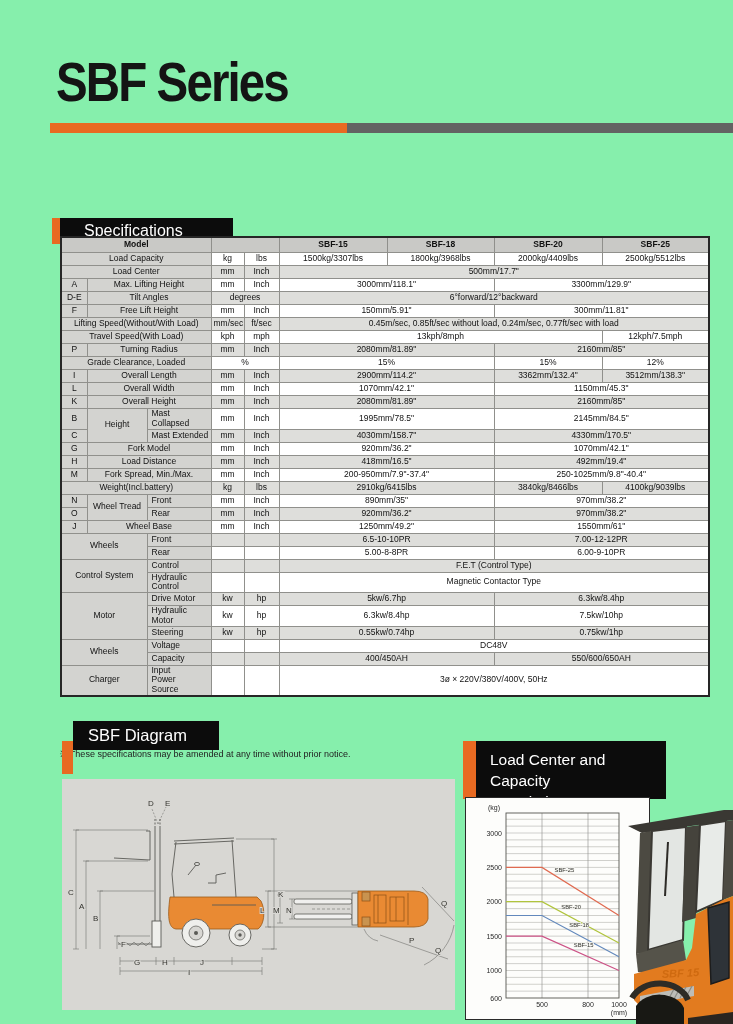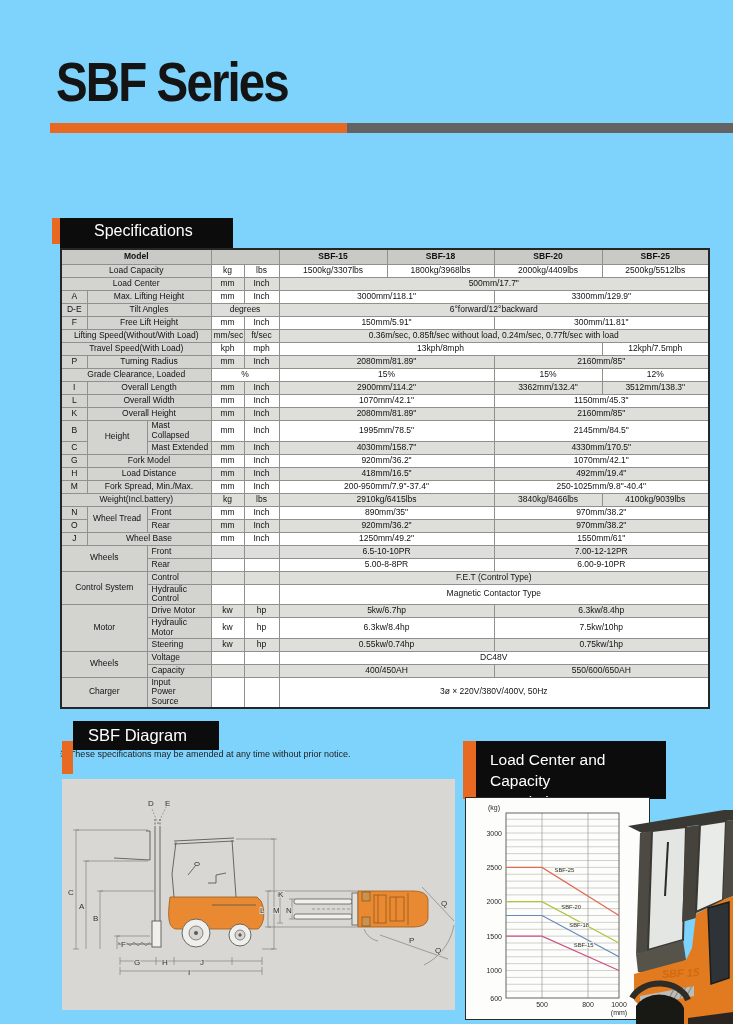--- a/index.html
+++ b/index.html
@@ -1,32 +1,32 @@
 <!DOCTYPE html>
 <html><head>
 <meta charset="utf-8">
 <style>
   html,body{margin:0;padding:0;background:#e9e9e9;}
-  .page{position:relative;width:733px;height:1024px;background:#7dd3fc;overflow:hidden;
+  .page{position:relative;width:733px;height:1024px;background:#86efac;overflow:hidden;
         font-family:"Liberation Sans",sans-serif;color:#1a1a1a;margin:0 auto;}
   .abs{position:absolute;}
   .page-title{left:56px;top:50px;font-size:50px;font-weight:bold;letter-spacing:-2px;
               color:#141414;transform:scale(.95,1.1);transform-origin:left top;white-space:nowrap;}
   .rule-orange{left:50px;top:123px;width:297px;height:10px;background:#e86a22;}
   .rule-gray{left:347px;top:123px;width:386px;height:10px;background:#636363;}
   .sec-accent{background:#e86a22;}
   .sec-box{background:#0c0c0c;color:#fff;box-sizing:border-box;}
   #spec-accent{left:52px;top:218px;width:8px;height:26px;}
-  #spec-box{left:60px;top:218px;width:173px;height:30px;line-height:26px;padding-left:34px;font-size:16px;}
+  #spec-box{left:60px;top:218px;width:173px;height:22px;line-height:26px;padding-left:24px;font-size:16px;}
   #diag-accent{left:62px;top:741px;width:11px;height:33px;}
   #diag-box{left:73px;top:721px;width:146px;height:29px;line-height:29px;padding-left:15px;font-size:16.5px;}
   #chart-accent{left:463px;top:741px;width:13px;height:58px;}
   #chart-box{left:476px;top:741px;width:190px;height:58px;font-size:15.5px;line-height:21px;padding:8px 0 0 14px;}
   
-  #spec-table-wrap{left:60px;top:248px;width:580px;}
+  #spec-table-wrap{left:60px;top:236px;width:580px;}
   table{border-collapse:collapse;table-layout:fixed;width:648px;border:2px solid #262626;
         font-size:8.5px;line-height:1.15;color:#111;}
   td{border:1px solid #90908c;text-align:center;padding:0 2px;height:12px;overflow:hidden;}
   td.h{background:#c9c9c6;font-weight:bold;height:14px;}
   td.lbl{background:#d3d3d0;}
   td.sub{background:#d3d3d0;text-align:left;padding-left:4px;white-space:pre-line;}
   td.unit,td.val{background:#ffffff;}
   tr.shade td.unit,tr.shade td.val{background:#dedeer;}
   tr.shade td.unit,tr.shade td.val{background:#dededb;}
   .footnote{left:60px;top:747px;font-size:9px;color:#222;}
@@ -107,21 +107,21 @@
             <td class="lbl" colspan="2">Free Lift Height</td>
             <td class="unit">mm</td>
             <td class="unit">Inch</td>
             <td class="val" colspan="2">150mm/5.91"</td>
             <td class="val" colspan="2">300mm/11.81"</td>
           </tr>
           <tr class="shade">
             <td class="lbl" colspan="3">Lifting Speed(Without/With Load)</td>
             <td class="unit">mm/sec</td>
             <td class="unit">ft/sec</td>
-            <td class="val" colspan="4">0.36m/sec, 0.85ft/sec without load, 0.24m/sec, 0.77ft/sec with load</td>
+            <td class="val" colspan="4">0.45m/sec, 0.85ft/sec without load, 0.24m/sec, 0.77ft/sec with load</td>
           </tr>
           <tr>
             <td class="lbl" colspan="3">Travel Speed(With Load)</td>
             <td class="unit">kph</td>
             <td class="unit">mph</td>
             <td class="val" colspan="3">13kph/8mph</td>
             <td class="val">12kph/7.5mph</td>
           </tr>
           <tr class="shade">
             <td class="lbl">P</td>

